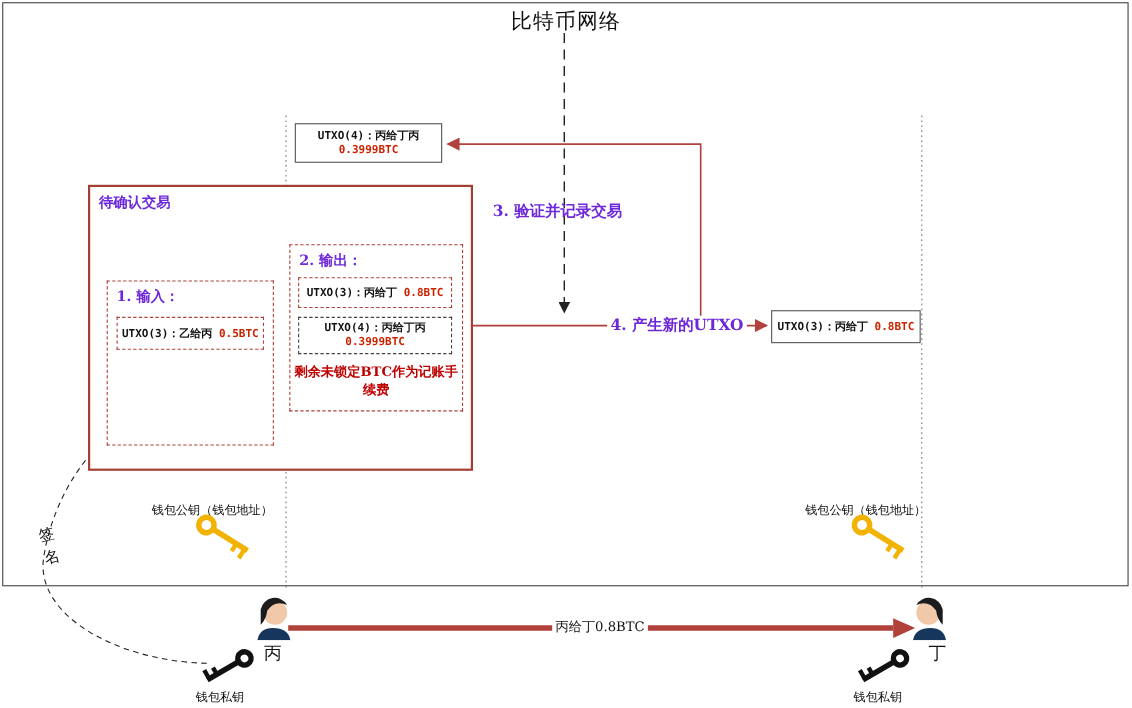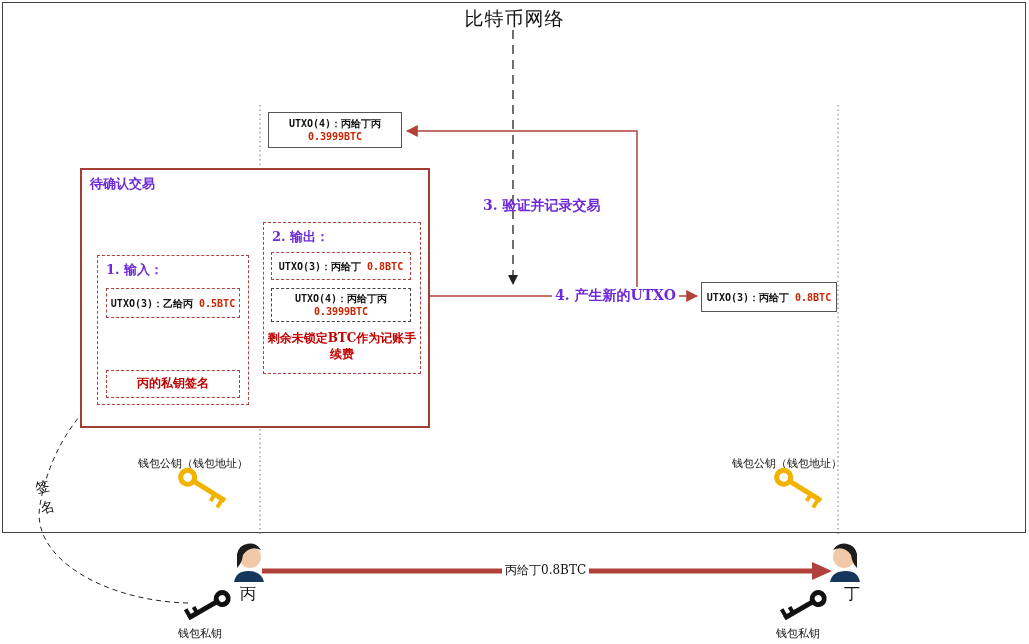--- a/index.html
+++ b/index.html
@@ -73,40 +73,37 @@
 
   <div class="abs z2 group-box" style="left:97px;top:255px;width:152px;height:150px;">
     <div class="group-title red-bold">1. 输入：</div>
   </div>
   <div class="abs z2 io-box" style="left:106px;top:288px;width:134px;height:30px;">
     <span>
       <span class="lbl">UTXO(3)：乙给丙</span>
       <span class="val">0.5BTC</span>
     </span>
   </div>
-  <div class="abs z2 io-box" style="left:106px;top:370px;width:134px;height:28px;font-family:'DejaVu Serif',serif;font-size:12px;font-weight:bold;color:#c00000;">
-    <span>丙的私钥签名</span>
-  </div>
 
   <div class="abs z2 group-box" style="left:263px;top:222px;width:158px;height:152px;">
     <div class="group-title red-bold">2. 输出：</div>
   </div>
   <div class="abs z2 io-box" style="left:271px;top:252px;width:140px;height:28px;">
     <span>
       <span class="lbl">UTXO(3)：丙给丁</span>
       <span class="val">0.8BTC</span>
     </span>
   </div>
   <div class="abs z2 io-box dark-dashed" style="left:271px;top:288px;width:140px;height:34px;">
     <span class="lbl">UTXO(4)：丙给丁丙</span>
     <span class="val">0.3999BTC</span>
   </div>
   <div class="abs z2 fee-note" style="left:267px;top:330px;width:150px;">剩余未锁定BTC作为记账手续费</div>
 
-  <div class="abs z2 step-label red-bold" style="left:448px;top:197px;margin-left:35px;">3. 验证并记录交易</div>
+  <div class="abs z2 step-label red-bold" style="left:448px;top:183px;">3. 验证并记录交易</div>
   <div class="abs z2 step-label red-bold white-chip" style="left:552px;top:287px;">4. 产生新的UTXO</div>
 
   <div class="abs z2 io-box solid-border" style="left:701px;top:282px;width:136px;height:30px;">
     <span>
       <span class="lbl">UTXO(3)：丙给丁</span>
       <span class="val">0.8BTC</span>
     </span>
   </div>
 
   <div class="abs z2 small-label" style="left:138px;top:456px;">钱包公钥（钱包地址）</div>

